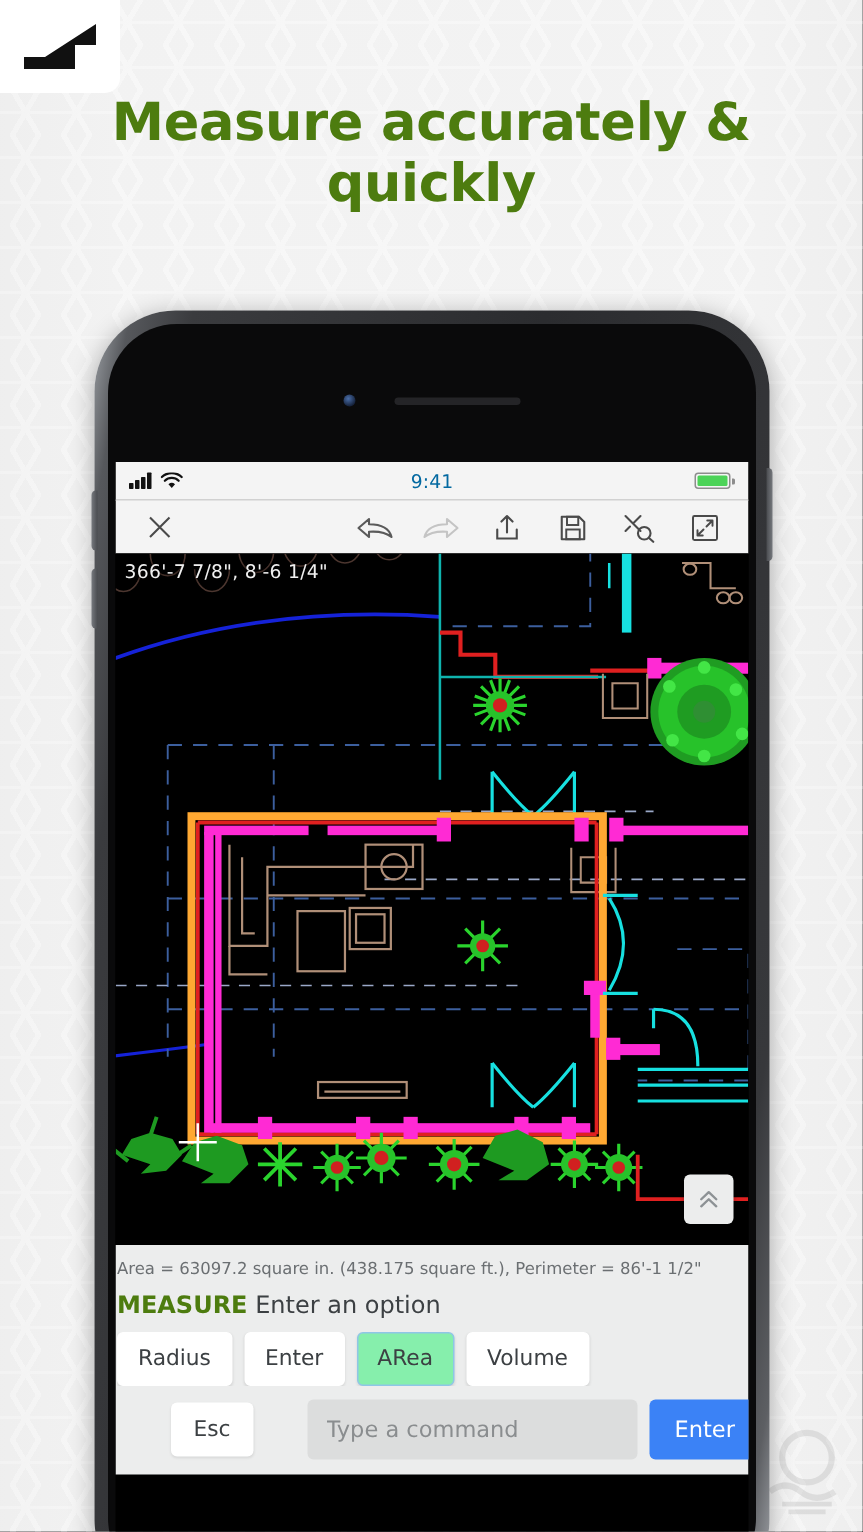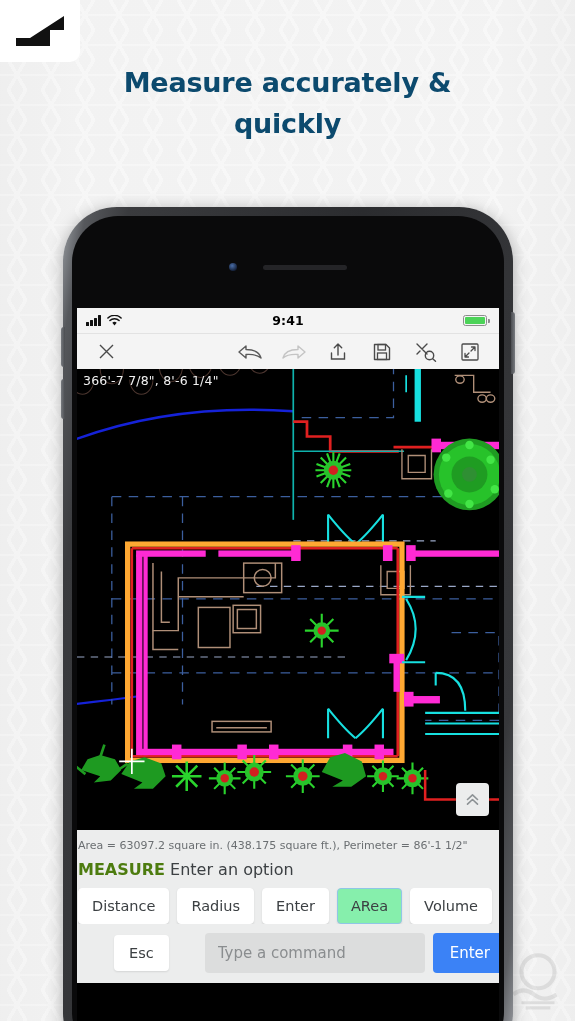--- a/index.html
+++ b/index.html
@@ -26,22 +26,22 @@
   
   #brand-box{
     position:absolute;left:0;top:0;width:80px;height:62px;
     background:#ffffff;border-bottom-right-radius:10px;
     display:flex;align-items:center;justify-content:center;z-index:6;
   }
   #brand-box svg{display:block;}
   
   #headline{
     position:absolute;top:62px;left:0;right:0;z-index:5;
-    text-align:center;color:#0c4a6e;
-    font-size:27px;line-height:41px;font-weight:600;
+    text-align:center;color:#4d7c0f;
+    font-size:35px;line-height:41px;font-weight:600;
     letter-spacing:-.2px;padding:0 70px;
   }
   
   #phone{
     position:absolute;left:63px;top:207px;width:450px;height:860px;
     border-radius:54px;
     background:linear-gradient(100deg,#9fa3a8 0%,#56585c 4%,#3a3b3e 11%,#2b2c2f 50%,#37383b 89%,#5d5f63 96%,#a6a9ae 100%);
     box-shadow:0 3px 16px rgba(0,0,0,.30);
     padding:9px;box-sizing:border-box;z-index:4;
   }
@@ -82,21 +82,21 @@
   }
   #sig-wifi{display:flex;align-items:flex-end;gap:6px;}
   .bars{display:flex;align-items:flex-end;gap:1.5px;height:11px;}
   .bars i{display:block;width:2.5px;background:#111;border-radius:.5px;}
   .bars i:nth-child(1){height:4px;}
   .bars i:nth-child(2){height:6px;}
   .bars i:nth-child(3){height:8.5px;}
   .bars i:nth-child(4){height:11px;}
   #clock{
     position:absolute;left:0;right:0;text-align:center;
-    font-size:12.5px;font-weight:700;color:#000000;letter-spacing:.1px;
+    font-size:12.5px;font-weight:400;color:#0369a1;letter-spacing:.1px;
   }
   #battery{margin-left:auto;display:flex;align-items:center;gap:1px;}
   #bat-body{width:24px;height:11px;border:1.2px solid #8d8d8d;border-radius:2.5px;padding:1px;box-sizing:border-box;}
   #bat-fill{width:100%;height:100%;background:#4cd358;border-radius:1px;}
   #bat-cap{width:2px;height:4px;background:#8d8d8d;border-radius:0 1px 1px 0;}
   
   #toolbar{
     height:36px;background:#f4f4f4;border-top:1px solid #e2e2e2;
     display:flex;align-items:center;padding:0 12px;box-sizing:border-box;gap:0;
   }
@@ -470,21 +470,20 @@
         </div>
       </div>
 
       <div id="cmd-panel">
         <div id="area-readout">Area = 63097.2 square in. (438.175 square ft.), Perimeter = 86'-1 1/2"</div>
         <div id="prompt-line">
           <span id="prompt-cmd">MEASURE</span><span> Enter an option</span>
         </div>
 
         <div id="option-row">
-          <div class="opt-btn">Distance</div>
           <div class="opt-btn">Radius</div>
           <div class="opt-btn">Enter</div>
           <div class="opt-btn selected">ARea</div>
           <div class="opt-btn">Volume</div>
         </div>
 
         <div id="input-row">
           <div id="esc-btn">Esc</div>
           <input id="cmd-input" type="text" placeholder="Type a command" value="" style="">
           <button id="enter-btn">Enter</button>

